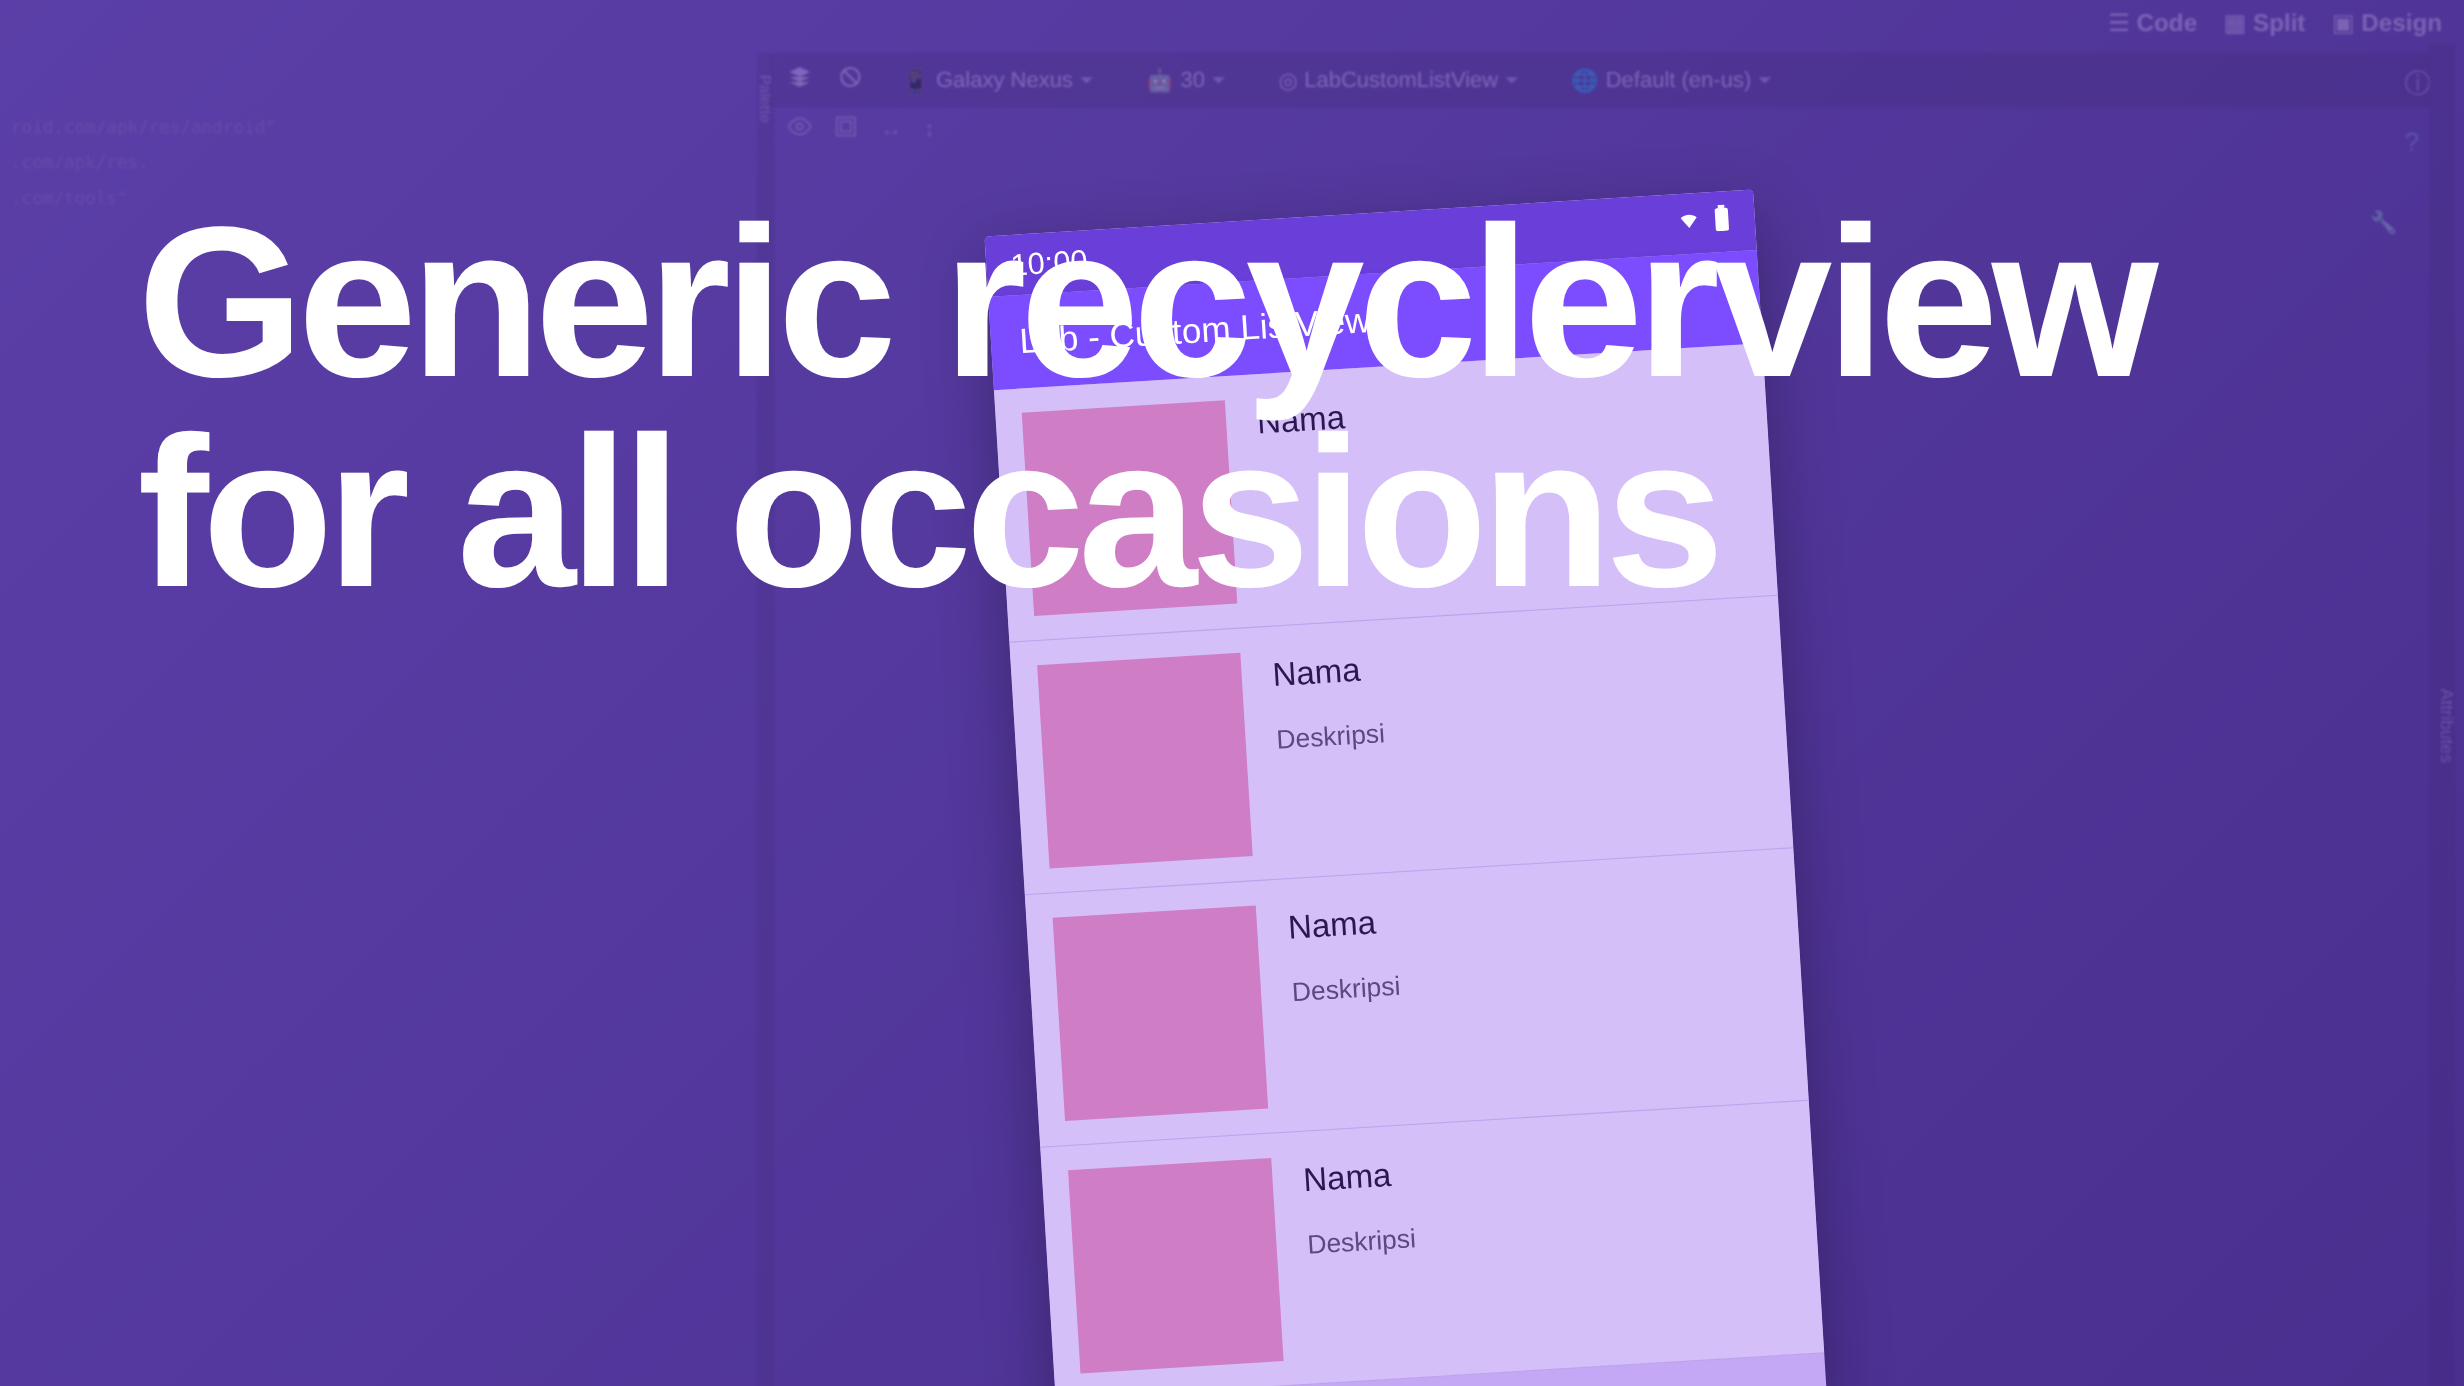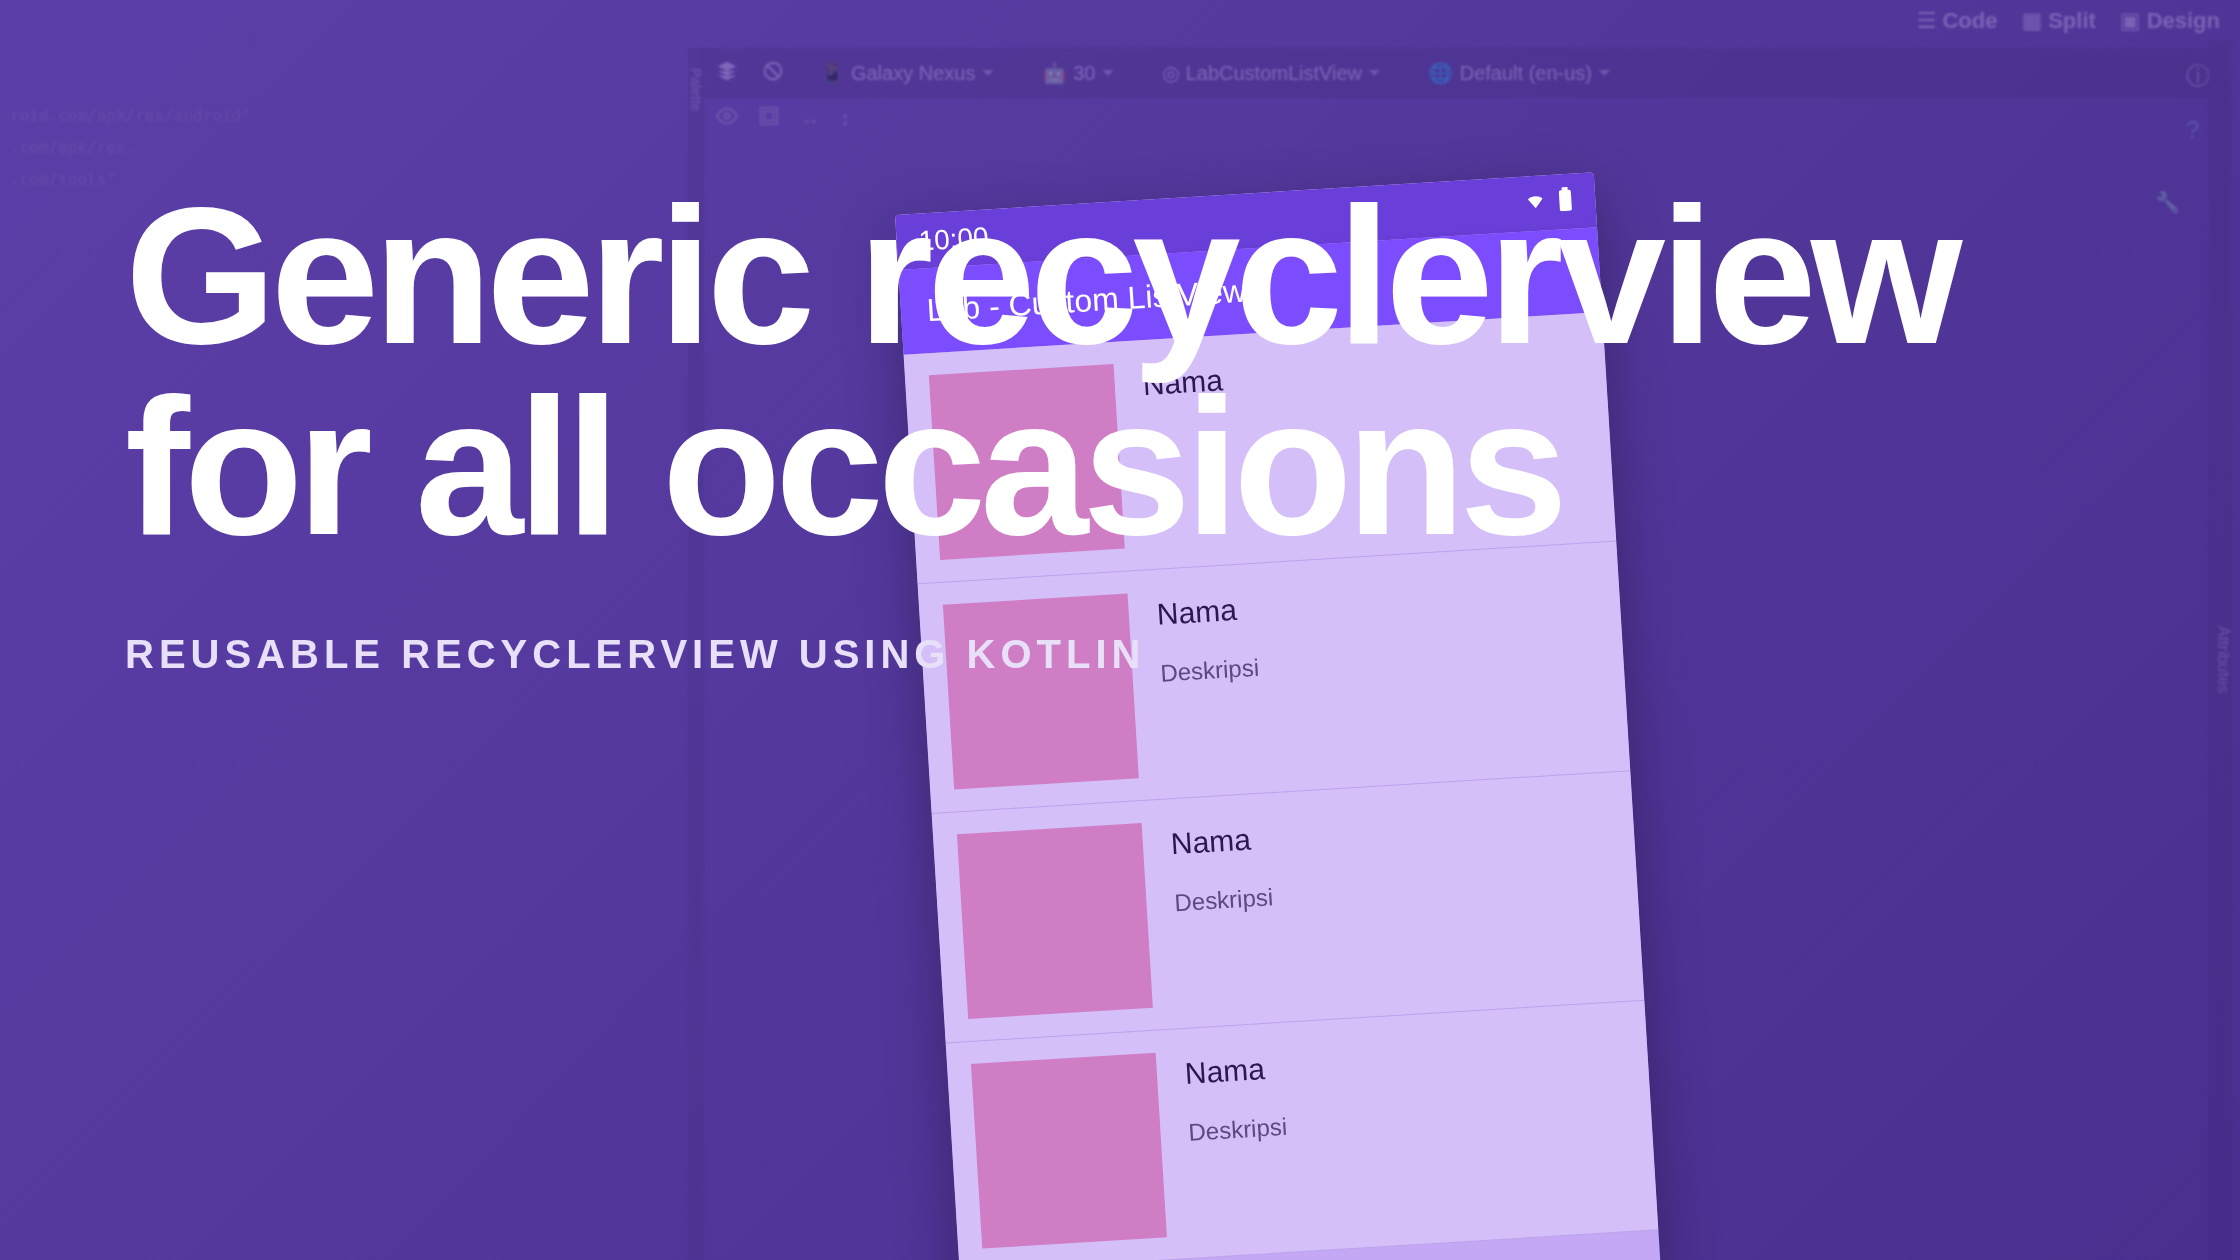--- a/index.html
+++ b/index.html
@@ -330,14 +330,13 @@
       <div class="phone-text">
         <div class="name">Nama</div>
         <div class="desc">Deskripsi</div>
       </div>
     </div>
   </div>
 </div>
 
 <div class="headline">
   <h1>Generic recyclerview for all occasions</h1>
-  <div class="sub">Reusable Recyclerview using Kotlin</div>
 </div>
 
 </body></html>

